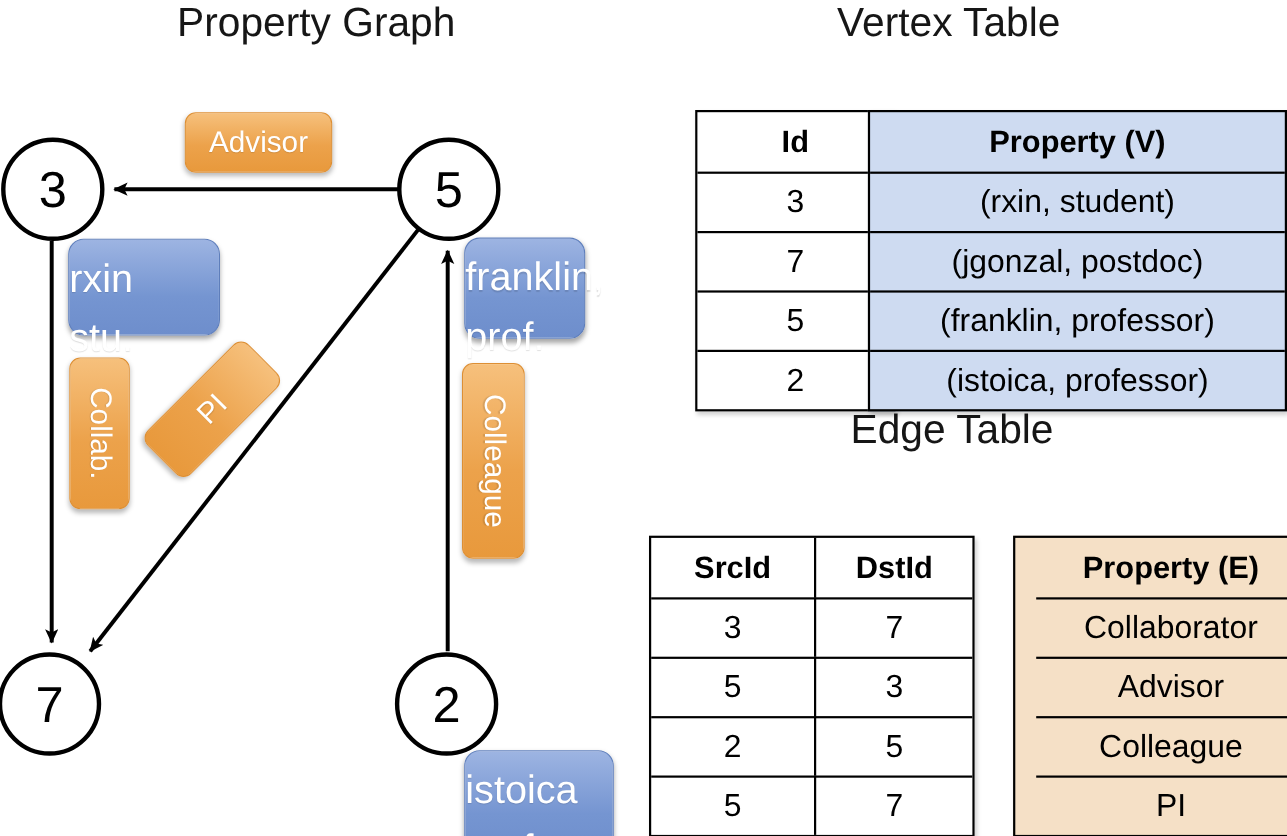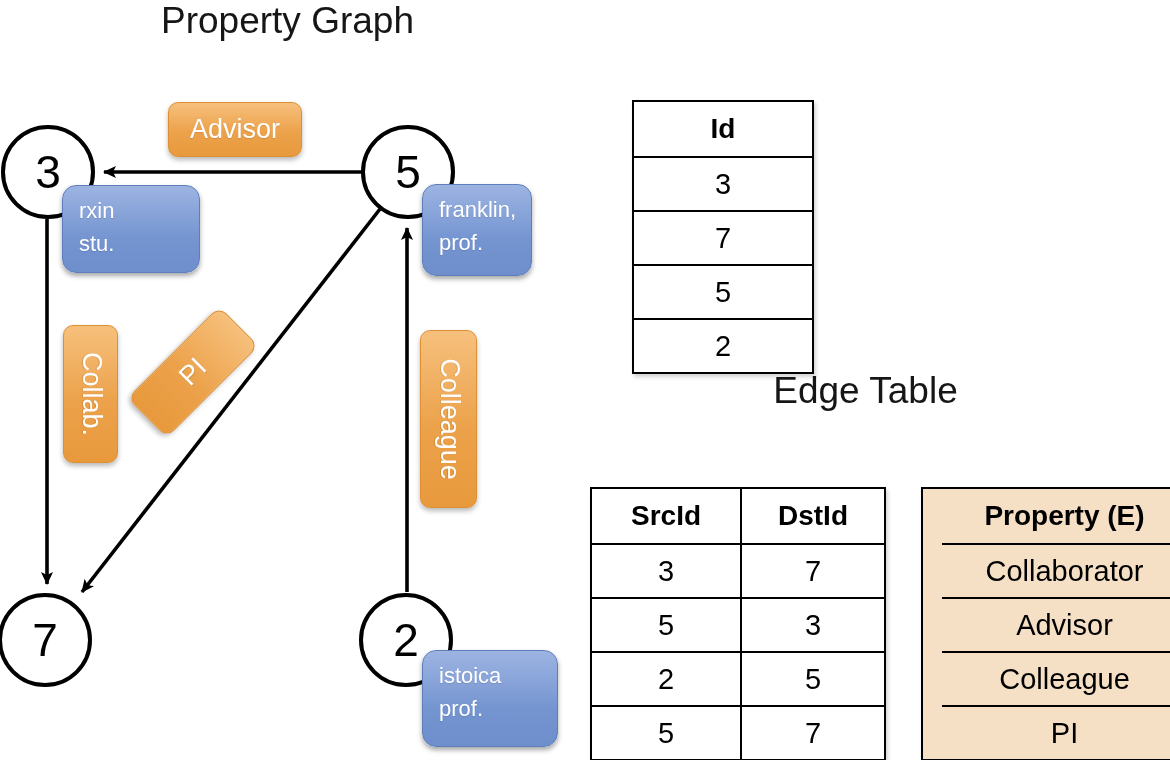--- a/index.html
+++ b/index.html
@@ -8,25 +8,26 @@
     font-family:"Liberation Sans",sans-serif;color:#111;
   }
   .big-title{position:absolute;font-size:37px;color:#161616;text-align:center;white-space:nowrap;}
   
   #edge-svg{position:absolute;left:0;top:0;z-index:1;}
   .vcircle{
     position:absolute;z-index:2;width:86px;height:86px;border:4px solid #000;border-radius:50%;
     background:#fff;display:flex;align-items:center;justify-content:center;font-size:46px;color:#000;
   }
   .vbox{
-    position:absolute;z-index:3;border-radius:14px;color:#fff;font-size:22px;line-height:1.5;
-    padding:8px 0 0 16px;box-sizing:border-box;
+    position:absolute;z-index:3;border-radius:14px;color:#fff;font-size:36px;line-height:1.5;
+    padding:8px 0 0 0;box-sizing:border-box;
     background:linear-gradient(180deg,#9DB4E2 0%,#7595D1 60%,#6E8ECC 100%);
     border:1px solid #5E7EBB;box-shadow:0 3px 5px rgba(0,0,0,.35);
     text-shadow:0 1px 1px rgba(0,0,0,.12);
+    margin-top:32px;
   }
   .elabel{
     position:absolute;z-index:2;border-radius:10px;color:#fff;font-size:27px;
     background:linear-gradient(180deg,#F6C07C 0%,#ECA24B 55%,#E8993C 100%);
     border:1px solid #DD8F34;box-shadow:0 3px 5px rgba(0,0,0,.28);
     display:flex;align-items:center;justify-content:center;box-sizing:border-box;
     text-shadow:0 1px 1px rgba(0,0,0,.12);
   }
   .rot90{position:absolute;top:50%;left:50%;transform:translate(-50%,-50%) rotate(90deg);white-space:nowrap;}
   .rotm90{position:absolute;top:50%;left:50%;transform:translate(-50%,-50%) rotate(-90deg);white-space:nowrap;}
@@ -43,20 +44,21 @@
   .srcdst .cell:nth-child(n+3){border-top:2px solid #000;}
   #vertex-prop-col{background:#CEDBF1;}
   #edge-prop-col{background:#F5E0C6;}
 </style>
 </head>
 <body>
 
 <div id="stage">
 
   <div class="big-title" style="left:0;top:16;width:575px;">Property Graph</div>
+  <div class="big-title" style="left:575px;top:18;width:575px;">Vertex Table</div>
   <div class="big-title" style="left:578px;top:370px;width:575px;">Edge Table</div>
 
   <svg id="edge-svg" width="585" height="760" viewBox="0 0 585 760">
     <defs>
       <marker id="ah" markerUnits="userSpaceOnUse" markerWidth="16" markerHeight="14" refX="12" refY="6" orient="auto">
         <path d="M0,0 L13,6 L0,12 L3,6 Z" fill="#000"></path>
       </marker>
     </defs>
     <line x1="362" y1="172" x2="104" y2="172" stroke="#000" stroke-width="3.6" marker-end="url(#ah)"></line>
     <line x1="47" y1="219" x2="47" y2="584" stroke="#000" stroke-width="3.6" marker-end="url(#ah)"></line>
@@ -104,20 +106,27 @@
   </div>
 
   <div class="col-table single" id="vertex-id-col" style="left:592px;top:100px;width:178px;margin-left:40px;">
     <div class="cell head">Id</div>
     <div class="cell">3</div>
     <div class="cell">7</div>
     <div class="cell">5</div>
     <div class="cell">2</div>
   </div>
 
+  <div class="col-table single" id="vertex-prop-col" style="left:789px;top:100px;width:377px;">
+    <div class="cell head">Property (V)</div>
+    <div class="cell">(rxin, student)</div>
+    <div class="cell">(jgonzal, postdoc)</div>
+    <div class="cell">(franklin, professor)</div>
+    <div class="cell">(istoica, professor)</div>
+  </div>
 
   <div class="col-table srcdst" style="left:590px;top:487px;width:292px;">
     <div class="cell head">SrcId</div>
     <div class="cell head cl">DstId</div>
     <div class="cell">3</div>
     <div class="cell cl">7</div>
     <div class="cell">5</div>
     <div class="cell cl">3</div>
     <div class="cell">2</div>
     <div class="cell cl">5</div>

